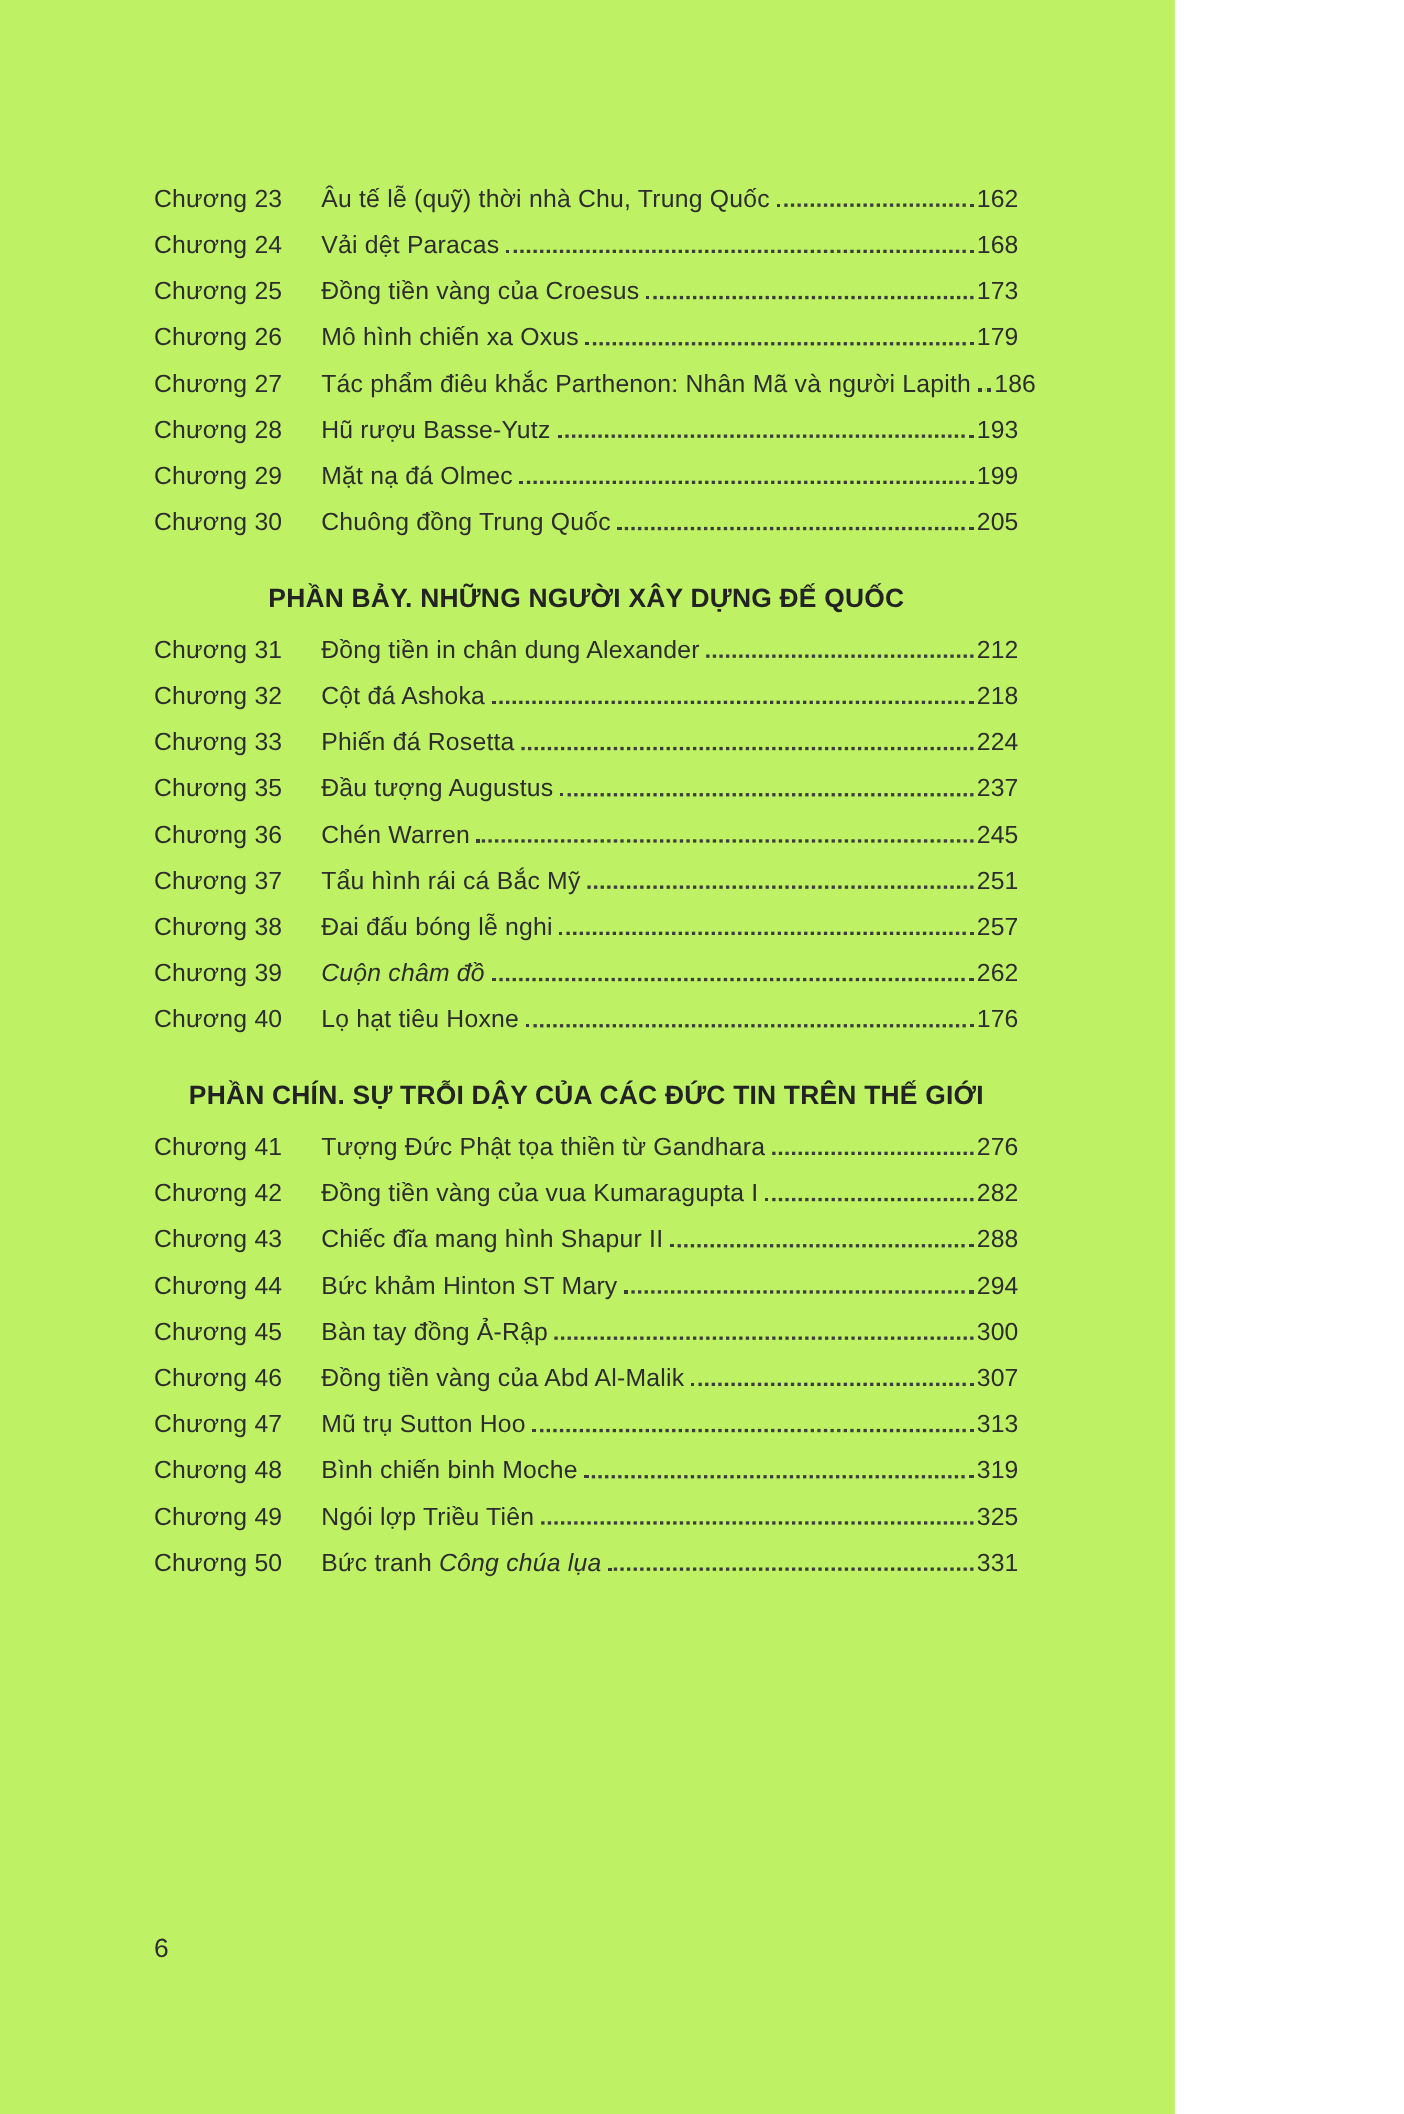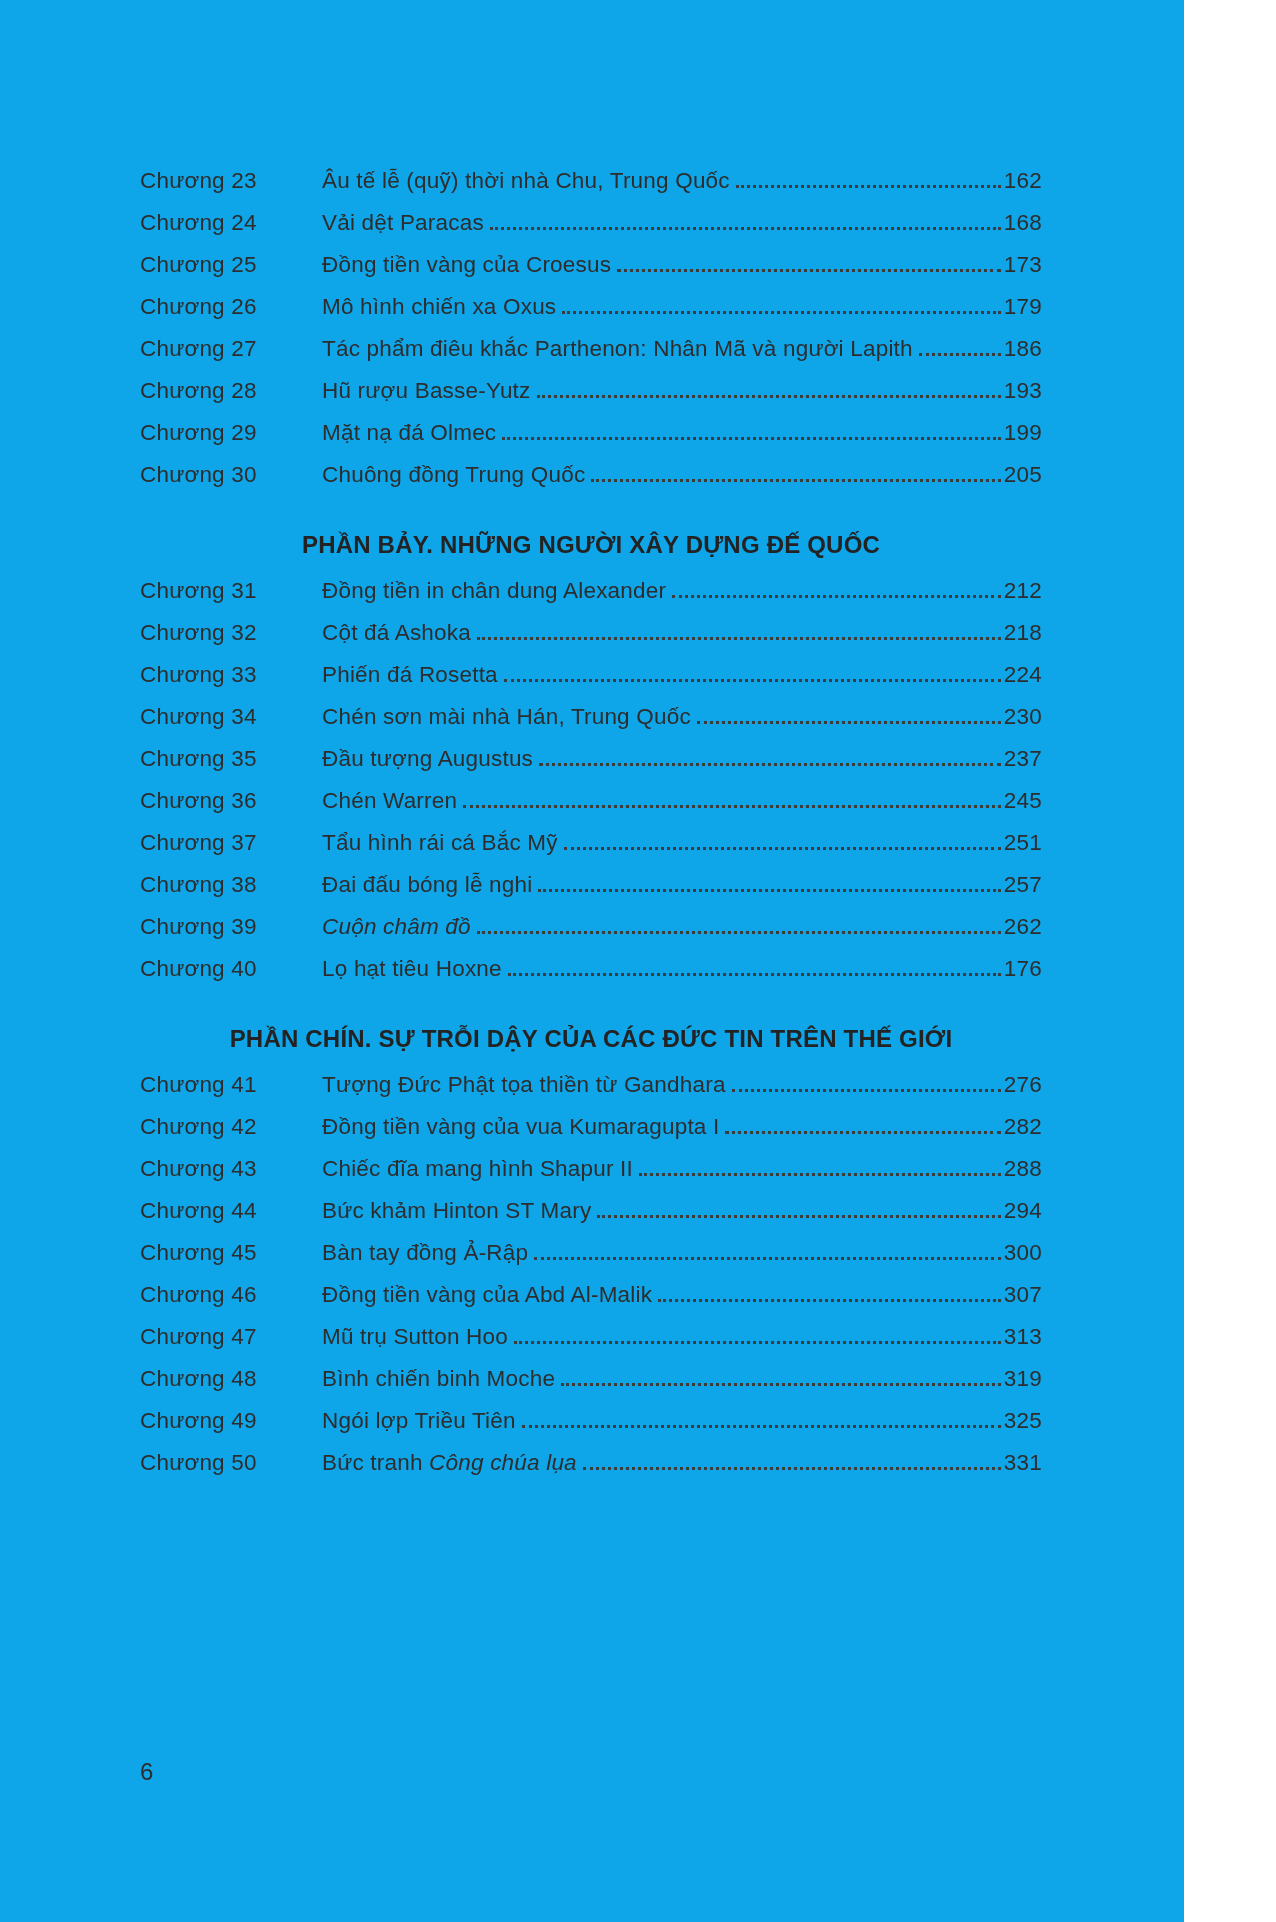--- a/index.html
+++ b/index.html
@@ -10,41 +10,40 @@
   body {
     width: 1276px;
     height: 1922px;
     position: relative;
     font-family: "Liberation Sans", "DejaVu Sans", sans-serif;
     color: #2d2d2d;
     overflow: hidden;
   }
   .page {
     box-sizing: border-box;
-    width: 1184px;
+    width: 1068px;
     height: 1922px;
     padding: 168px 142px 0 140px;
-    background: #0ea5e9;
+    background: #bef264;
   }
   .toc-row {
     display: flex;
     align-items: baseline;
     height: 42px;
     font-size: 22.5px;
     letter-spacing: 0.2px;
     white-space: nowrap;
   }
   .chap {
     flex: 0 0 152px;
     color: #2d2d2d;
   }
   .title {
     flex: 0 0 auto;
     color: #2d2d2d;
-    margin-left: 30px;
   }
   .title .it { font-style: italic; }
   .leader {
     flex: 1 1 auto;
     border-bottom: 3px dotted #3c3c3c;
     margin: 0 3px 6px 6px;
     min-width: 12px;
     height: 1px;
   }
   .pg {
@@ -140,26 +139,20 @@
         <span class="leader"></span>
         <span class="pg">218</span>
       </div>
       <div class="toc-row">
         <span class="chap">Chương 33</span>
         <span class="title"><span>Phiến đá Rosetta</span></span>
         <span class="leader"></span>
         <span class="pg">224</span>
       </div>
       <div class="toc-row">
-        <span class="chap">Chương 34</span>
-        <span class="title"><span>Chén sơn mài nhà Hán, Trung Quốc</span></span>
-        <span class="leader"></span>
-        <span class="pg">230</span>
-      </div>
-      <div class="toc-row">
         <span class="chap">Chương 35</span>
         <span class="title"><span>Đầu tượng Augustus</span></span>
         <span class="leader"></span>
         <span class="pg">237</span>
       </div>
       <div class="toc-row">
         <span class="chap">Chương 36</span>
         <span class="title"><span>Chén Warren</span></span>
         <span class="leader"></span>
         <span class="pg">245</span>

